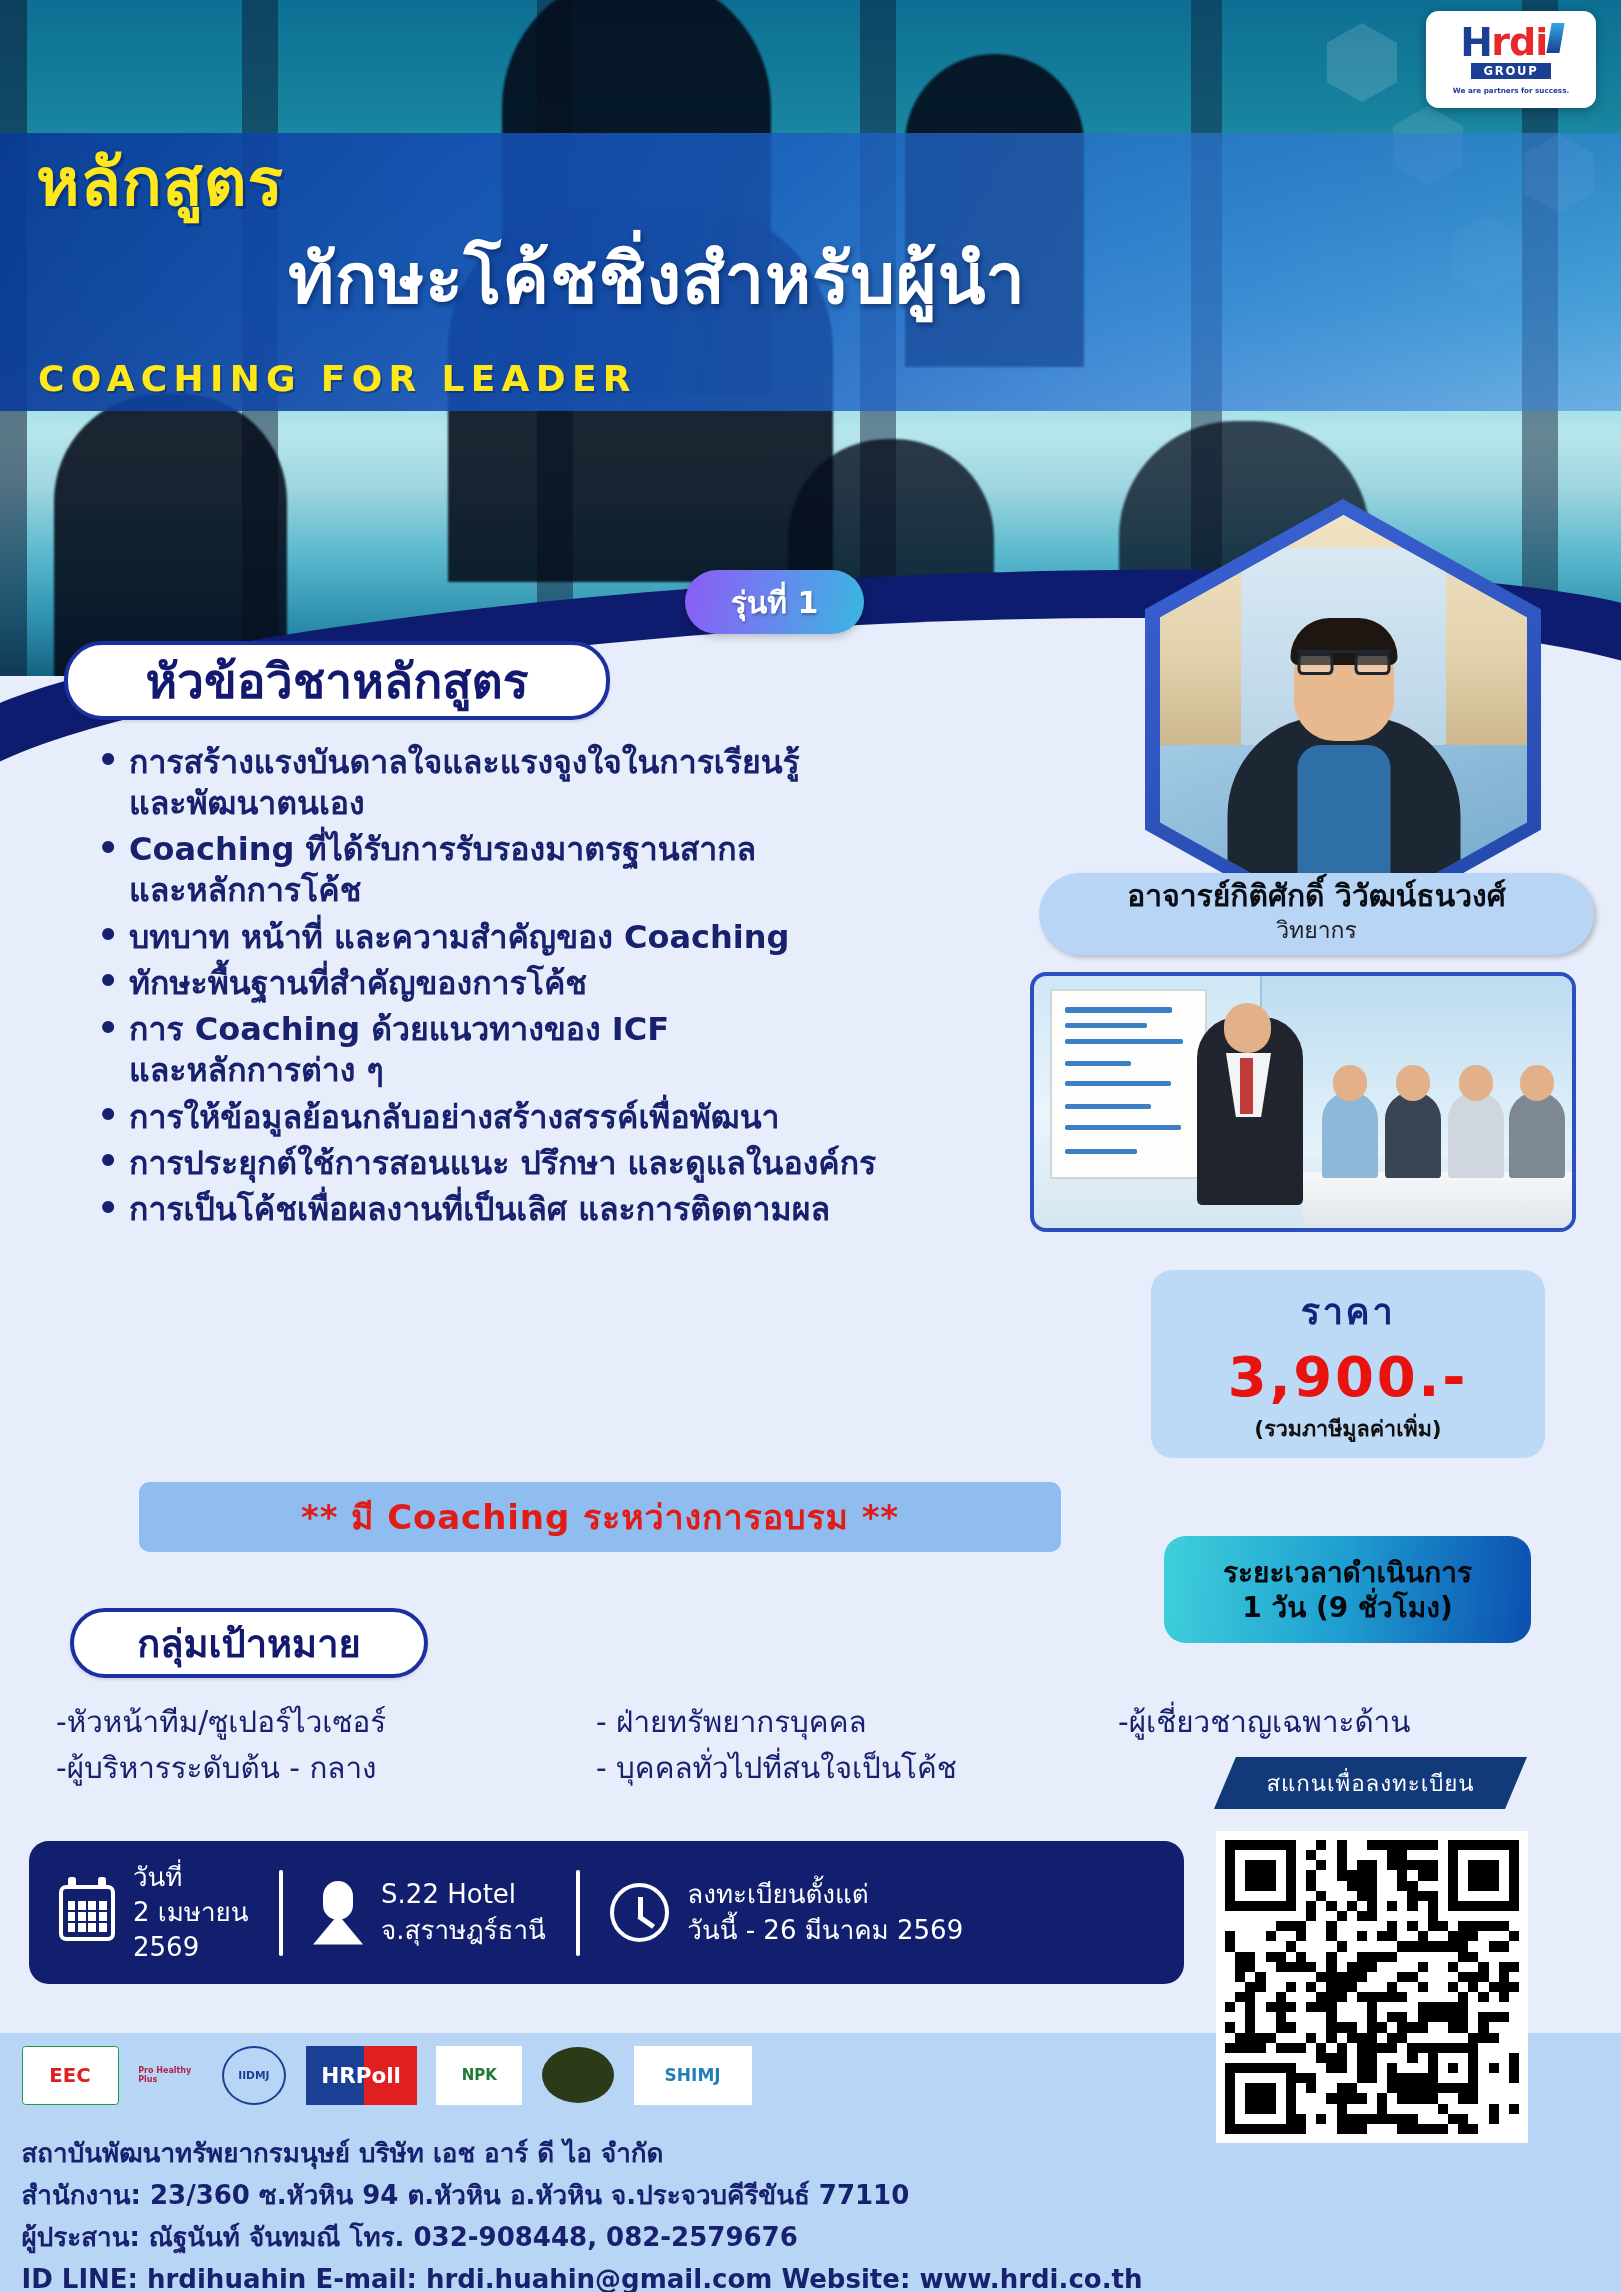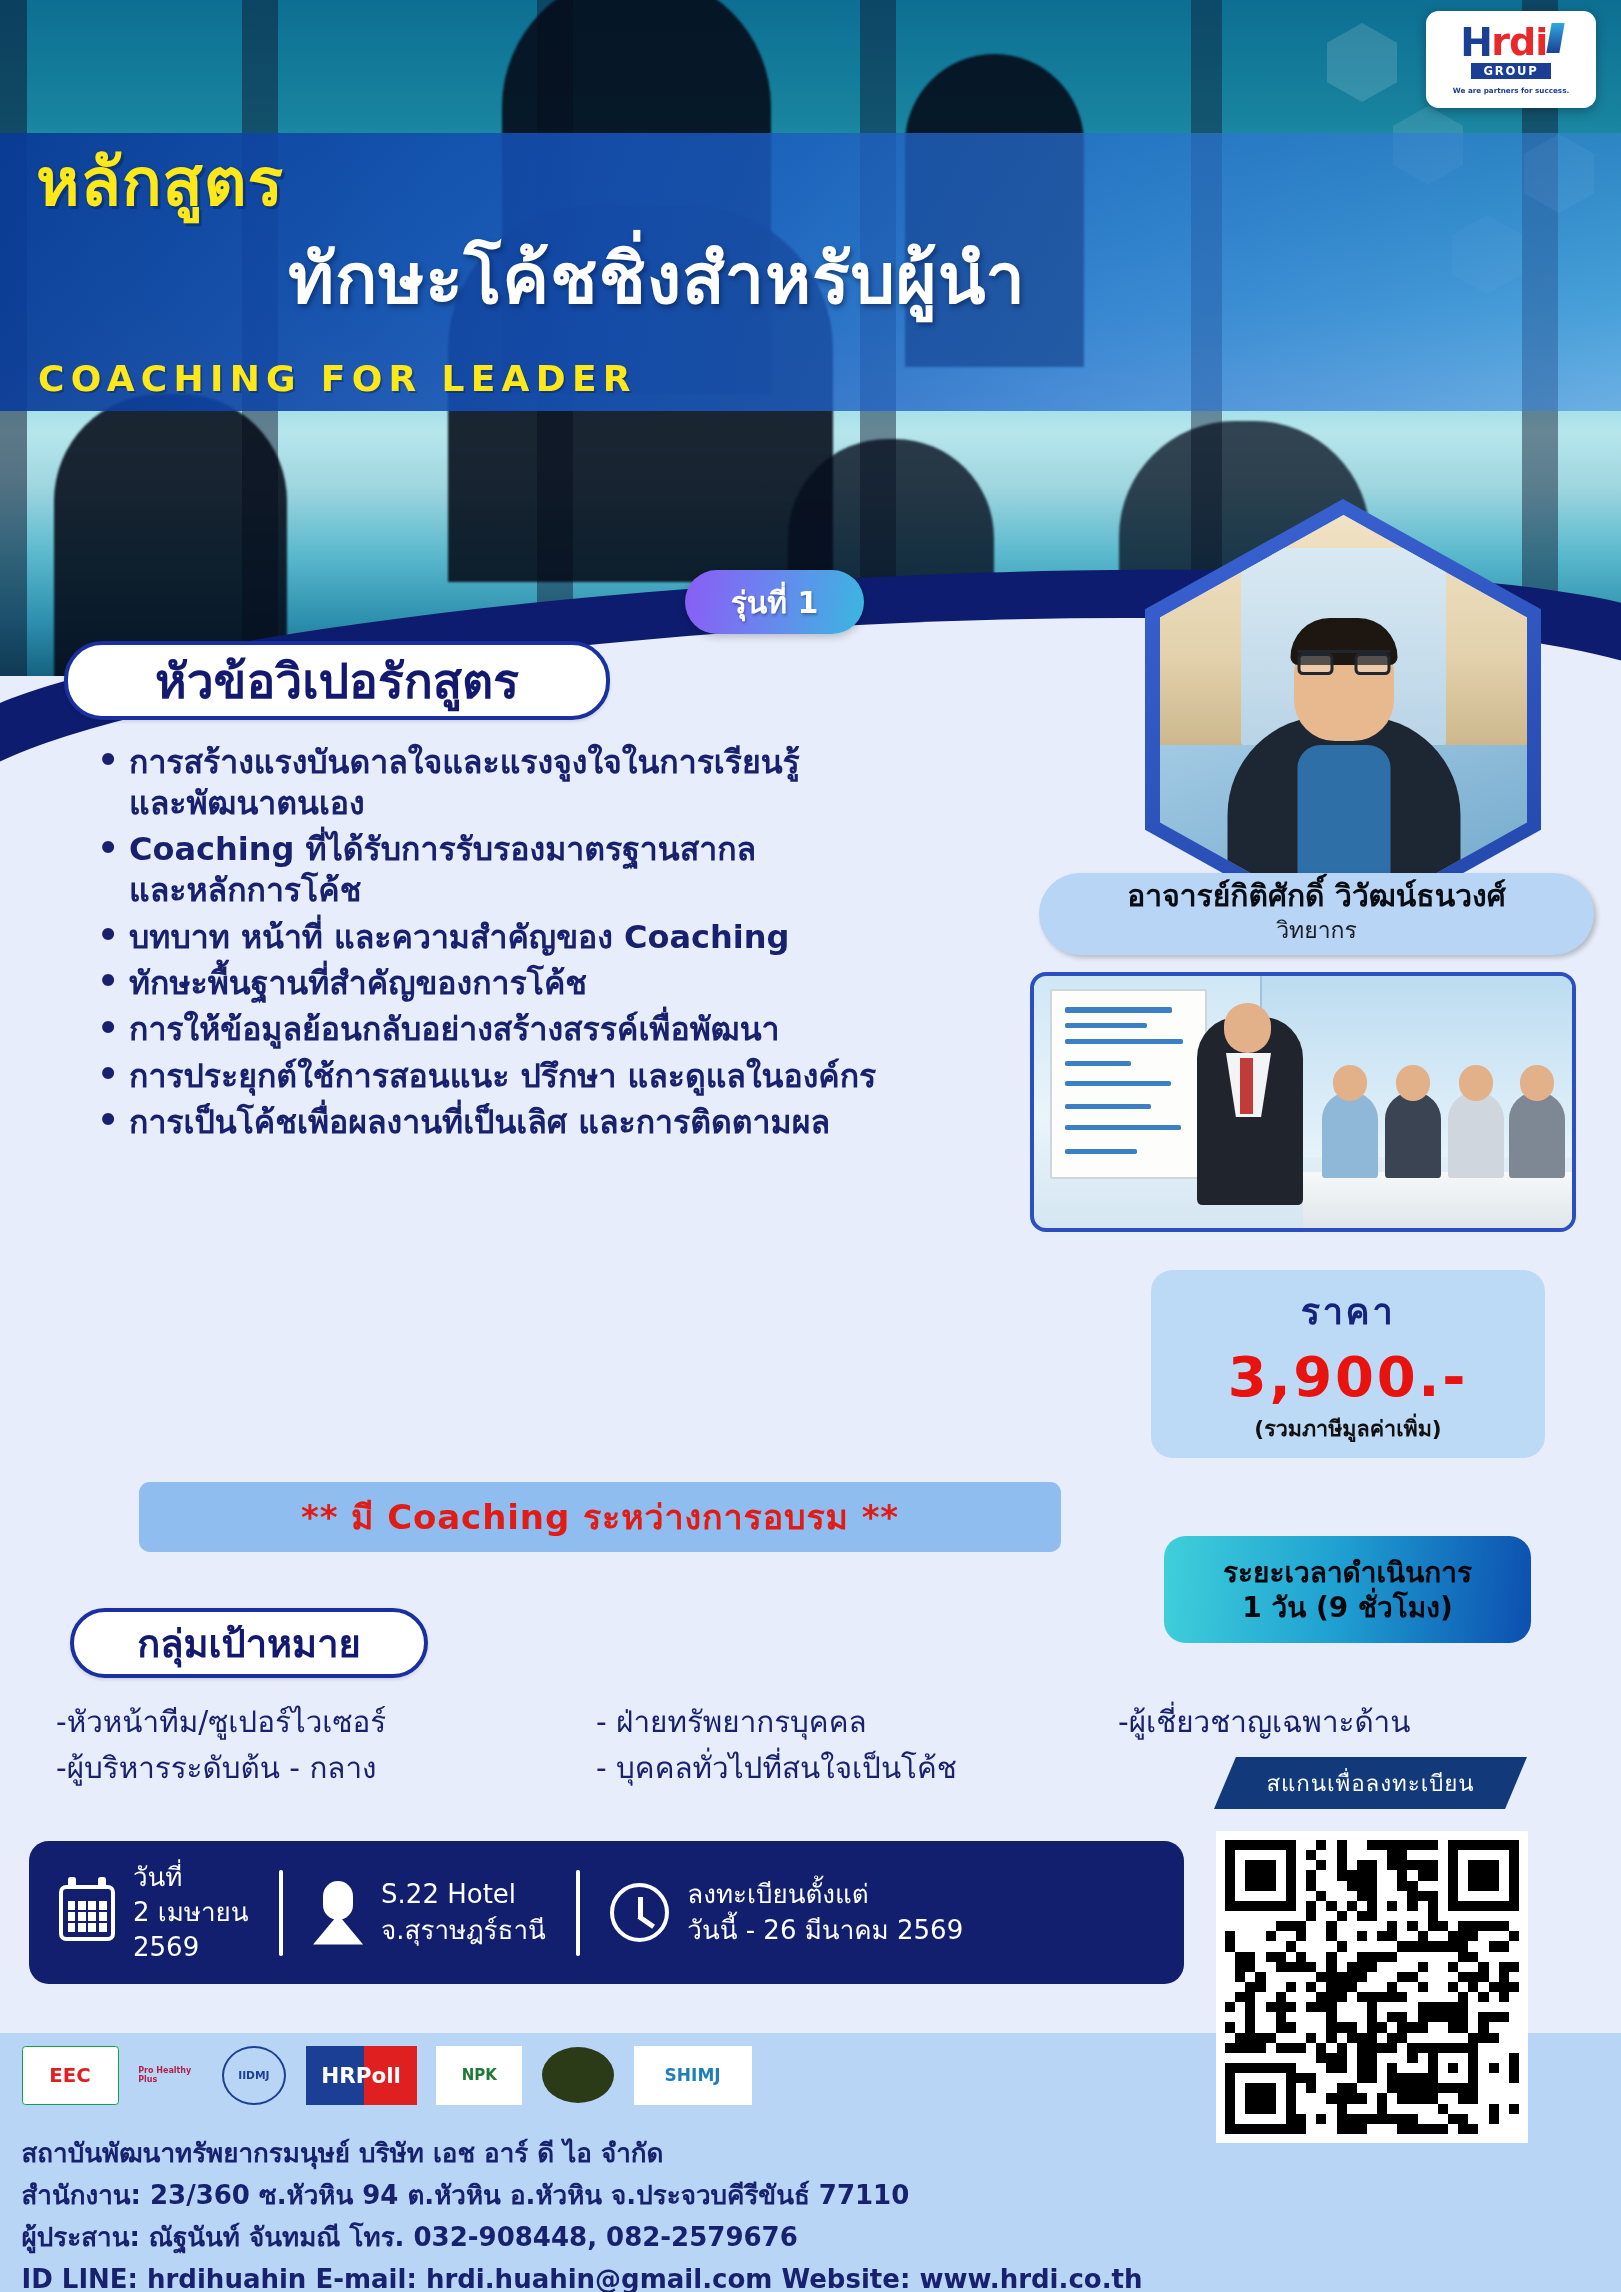--- a/index.html
+++ b/index.html
@@ -334,36 +334,40 @@
     </div>
     <div class="hrdi-grp">GROUP</div>
     <div class="hrdi-tag">We are partners for success.</div>
   </div>
 
   <div class="navy-wave"></div>
   <div class="navy-wave2"></div>
 
   <div class="badge-run">รุ่นที่ 1</div>
 
-  <div class="pill-head" id="topic-pill">หัวข้อวิเปอรักสูตร</div>
+  <div class="pill-head" id="topic-pill">หัวข้อวิชาหลักสูตร</div>
 
   <ul class="topics">
     <li>
       <span>การสร้างแรงบันดาลใจและแรงจูงใจในการเรียนรู้</span>
       <span class="cont">และพัฒนาตนเอง</span>
     </li>
     <li>
       <span>Coaching ที่ได้รับการรับรองมาตรฐานสากล</span>
       <span class="cont">และหลักการโค้ช</span>
     </li>
     <li>
       <span>บทบาท หน้าที่ และความสำคัญของ Coaching</span>
     </li>
     <li>
       <span>ทักษะพื้นฐานที่สำคัญของการโค้ช</span>
+    </li>
+    <li>
+      <span>การ Coaching ด้วยแนวทางของ ICF</span>
+      <span class="cont">และหลักการต่าง ๆ</span>
     </li>
     <li>
       <span>การให้ข้อมูลย้อนกลับอย่างสร้างสรรค์เพื่อพัฒนา</span>
     </li>
     <li>
       <span>การประยุกต์ใช้การสอนแนะ ปรึกษา และดูแลในองค์กร</span>
     </li>
     <li>
       <span>การเป็นโค้ชเพื่อผลงานที่เป็นเลิศ และการติดตามผล</span>
     </li>

